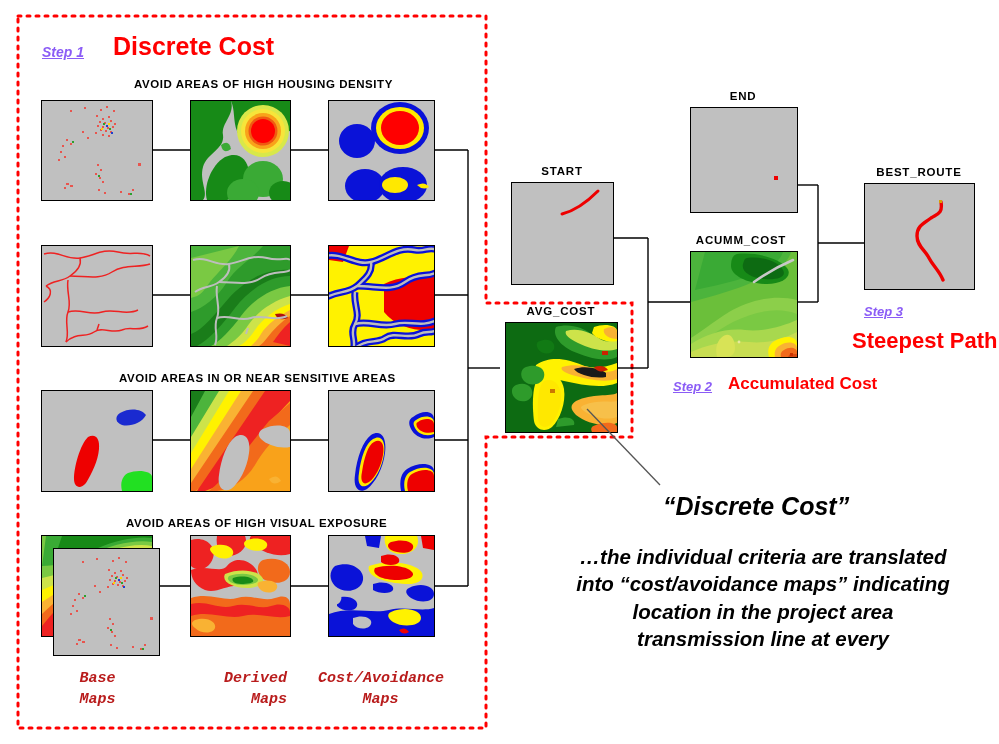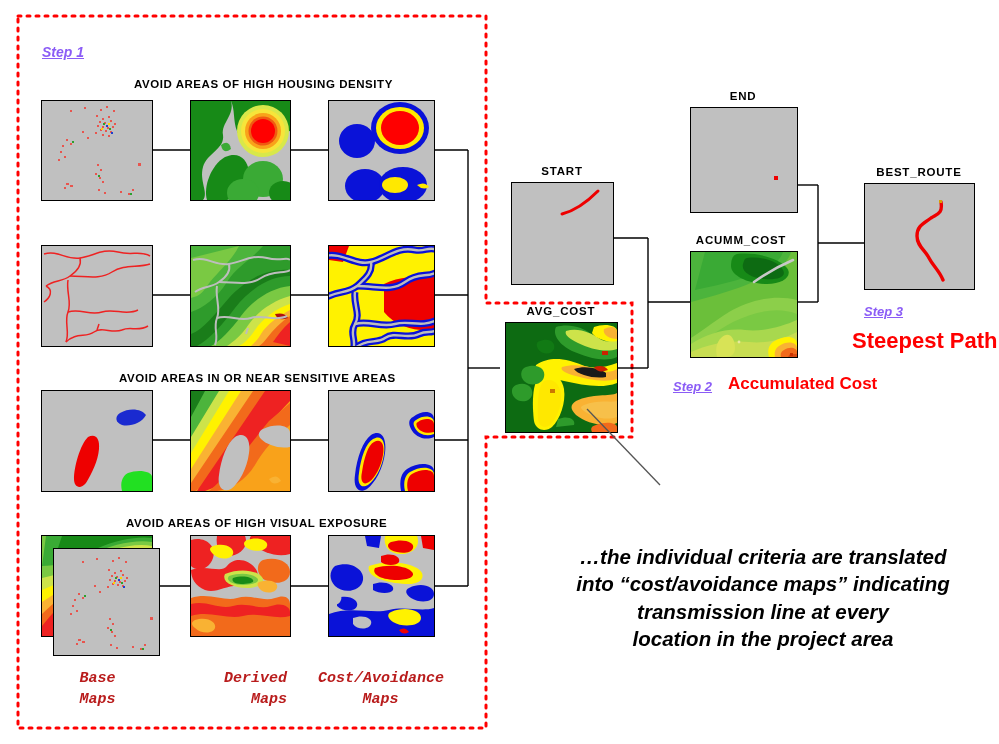--- a/index.html
+++ b/index.html
@@ -55,20 +55,21 @@
 
       <line x1="468" y1="150" x2="468" y2="586"></line>
 
       <line x1="468" y1="295" x2="468" y2="295"></line>
 
       <line x1="468" y1="368" x2="500" y2="368"></line>
     </g>
   </svg>
 
   <div class="steplab" style="left:42px;top:44px;font-size:14px;">Step 1</div>
+  <div class="bigred" style="left:113px;top:32px;">Discrete Cost</div>
 
   <div class="rowtitle" style="left:134px;top:78px;">AVOID AREAS OF HIGH HOUSING DENSITY</div>
 
   <div class="map" style="left:41px;top:100px;width:110px;height:99px;">
     <svg width="110" height="99" viewBox="0 0 110 99">
       <rect width="110" height="99" fill="#c0c0c0"></rect>
       <g fill="#e8554e">
         <rect x="28" y="9" width="2" height="2"></rect>
           <rect x="42" y="6" width="2" height="2"></rect>
         <rect x="58" y="8" width="2" height="2"></rect>
@@ -503,20 +504,21 @@
       <rect x="74" y="16" width="3" height="3" fill="#d8a000"></rect>
     </svg>
   </div>
   <div class="steplab" style="left:864px;top:304px;">Step 3</div>
   <div class="bigred" style="left:852px;top:328px;font-size:22px;">Steepest Path</div>
 
   <svg class="ovl">
     <line x1="587" y1="409" x2="660" y2="485" stroke="#555" stroke-width="1.3"></line>
   </svg>
 
+  <div class="callout-t" style="left:663px;top:492px;">“Discrete Cost”</div>
   <div class="callout-b" style="left:533px;top:543px;width:460px;">
     <div>…the individual criteria are translated</div>
     <div>into “cost/avoidance maps” indicating</div>
+    <div>location in the project area</div>
     <div>transmission line at every</div>
-    <div>location in the project area</div>
   </div>
 
 </div>
 
 </body></html>

